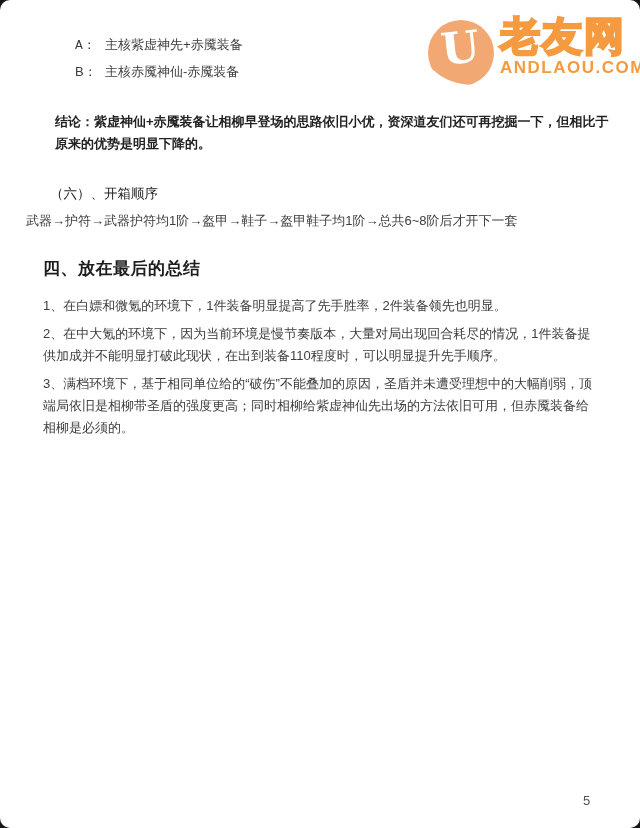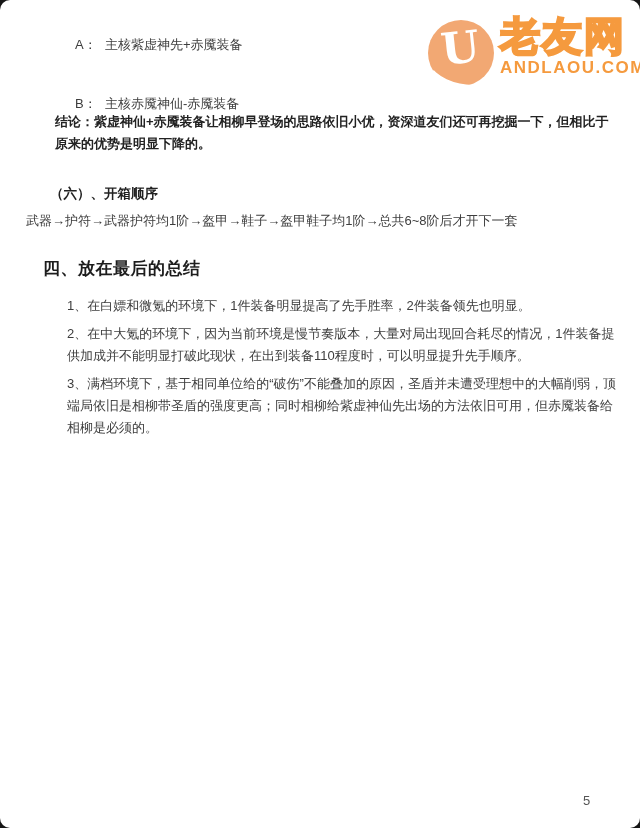--- a/index.html
+++ b/index.html
@@ -60,37 +60,37 @@
     font-size:17px;
     font-weight:800;
     color:#f59a3e;
     letter-spacing:1.5px;
     margin-top:0px;
     white-space:nowrap;
   }
   
   .doc{position:absolute;inset:0;color:#3d3d3d;font-size:13px;}
   .abs{position:absolute;white-space:nowrap;}
-  .line-a{top:36px;left:75px;}
-  .line-b{top:63px;left:75px;margin-top:32px;}
+  .line-a{top:36px;left:75px;font-family:Liberation Mono, monospace;}
+  .line-b{top:63px;left:75px;}
   .opt-label{display:inline-block;width:30px;}
   .versus{top:90px;left:62px;}
   .conclusion{
     position:absolute;top:111px;left:43px;width:554px;
     font-weight:bold;color:#222;
     line-height:22px;white-space:normal;margin-left:12px;
   }
-  .sec6-heading{top:185px;left:50px;font-weight:bold;color:#222;font-size:13.5px;}
+  .sec6-heading{top:185px;left:50px;font-weight:normal;color:#222;font-size:13.5px;}
   .sec6-body{top:212px;left:26px;color:#3d3d3d;}
   .sec4-heading{
     top:257px;left:43px;
     font-weight:bold;color:#1d1d1d;font-size:17px;letter-spacing:0.5px;
   }
   .points{
-    position:absolute;top:295px;left:43px;width:556px;margin-left:24px;
+    position:absolute;top:295px;left:43px;width:556px;
   }
   .points p{
     margin:0 0 6px 0;
     line-height:22px;
     white-space:normal;
   }
   .page-number{
     position:absolute;top:793px;left:583px;
     font-size:13px;color:#555;
   }

